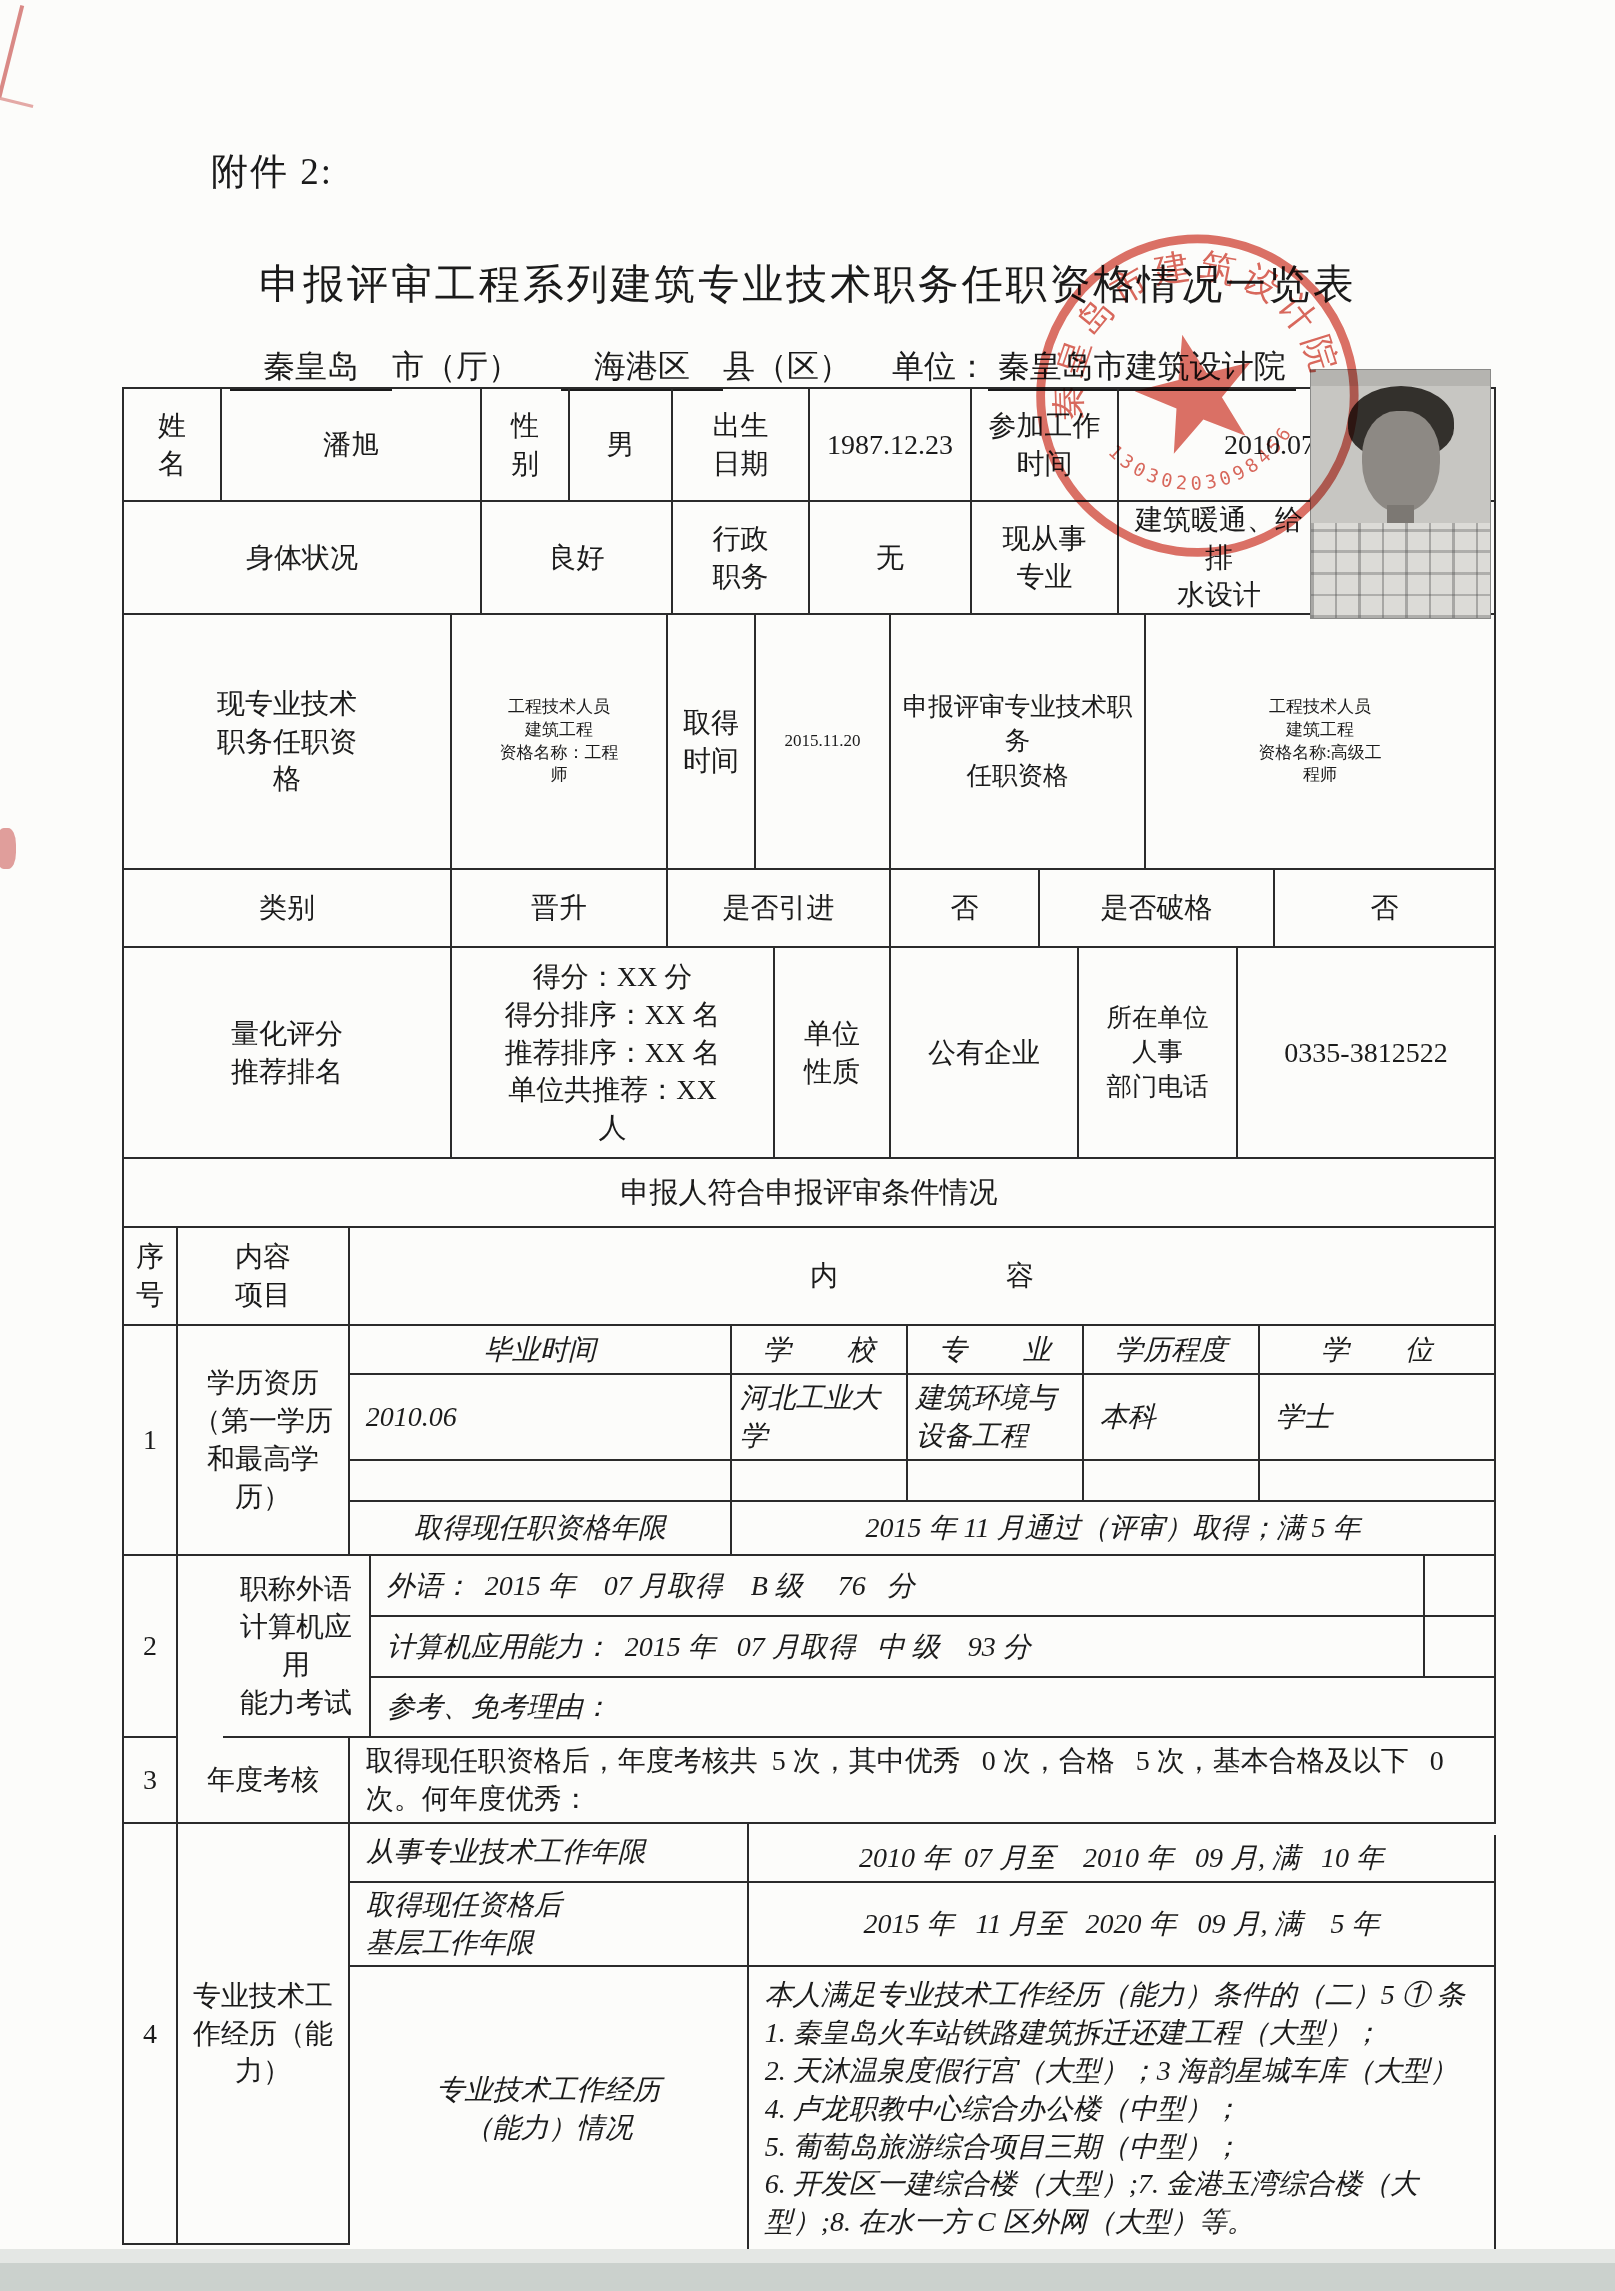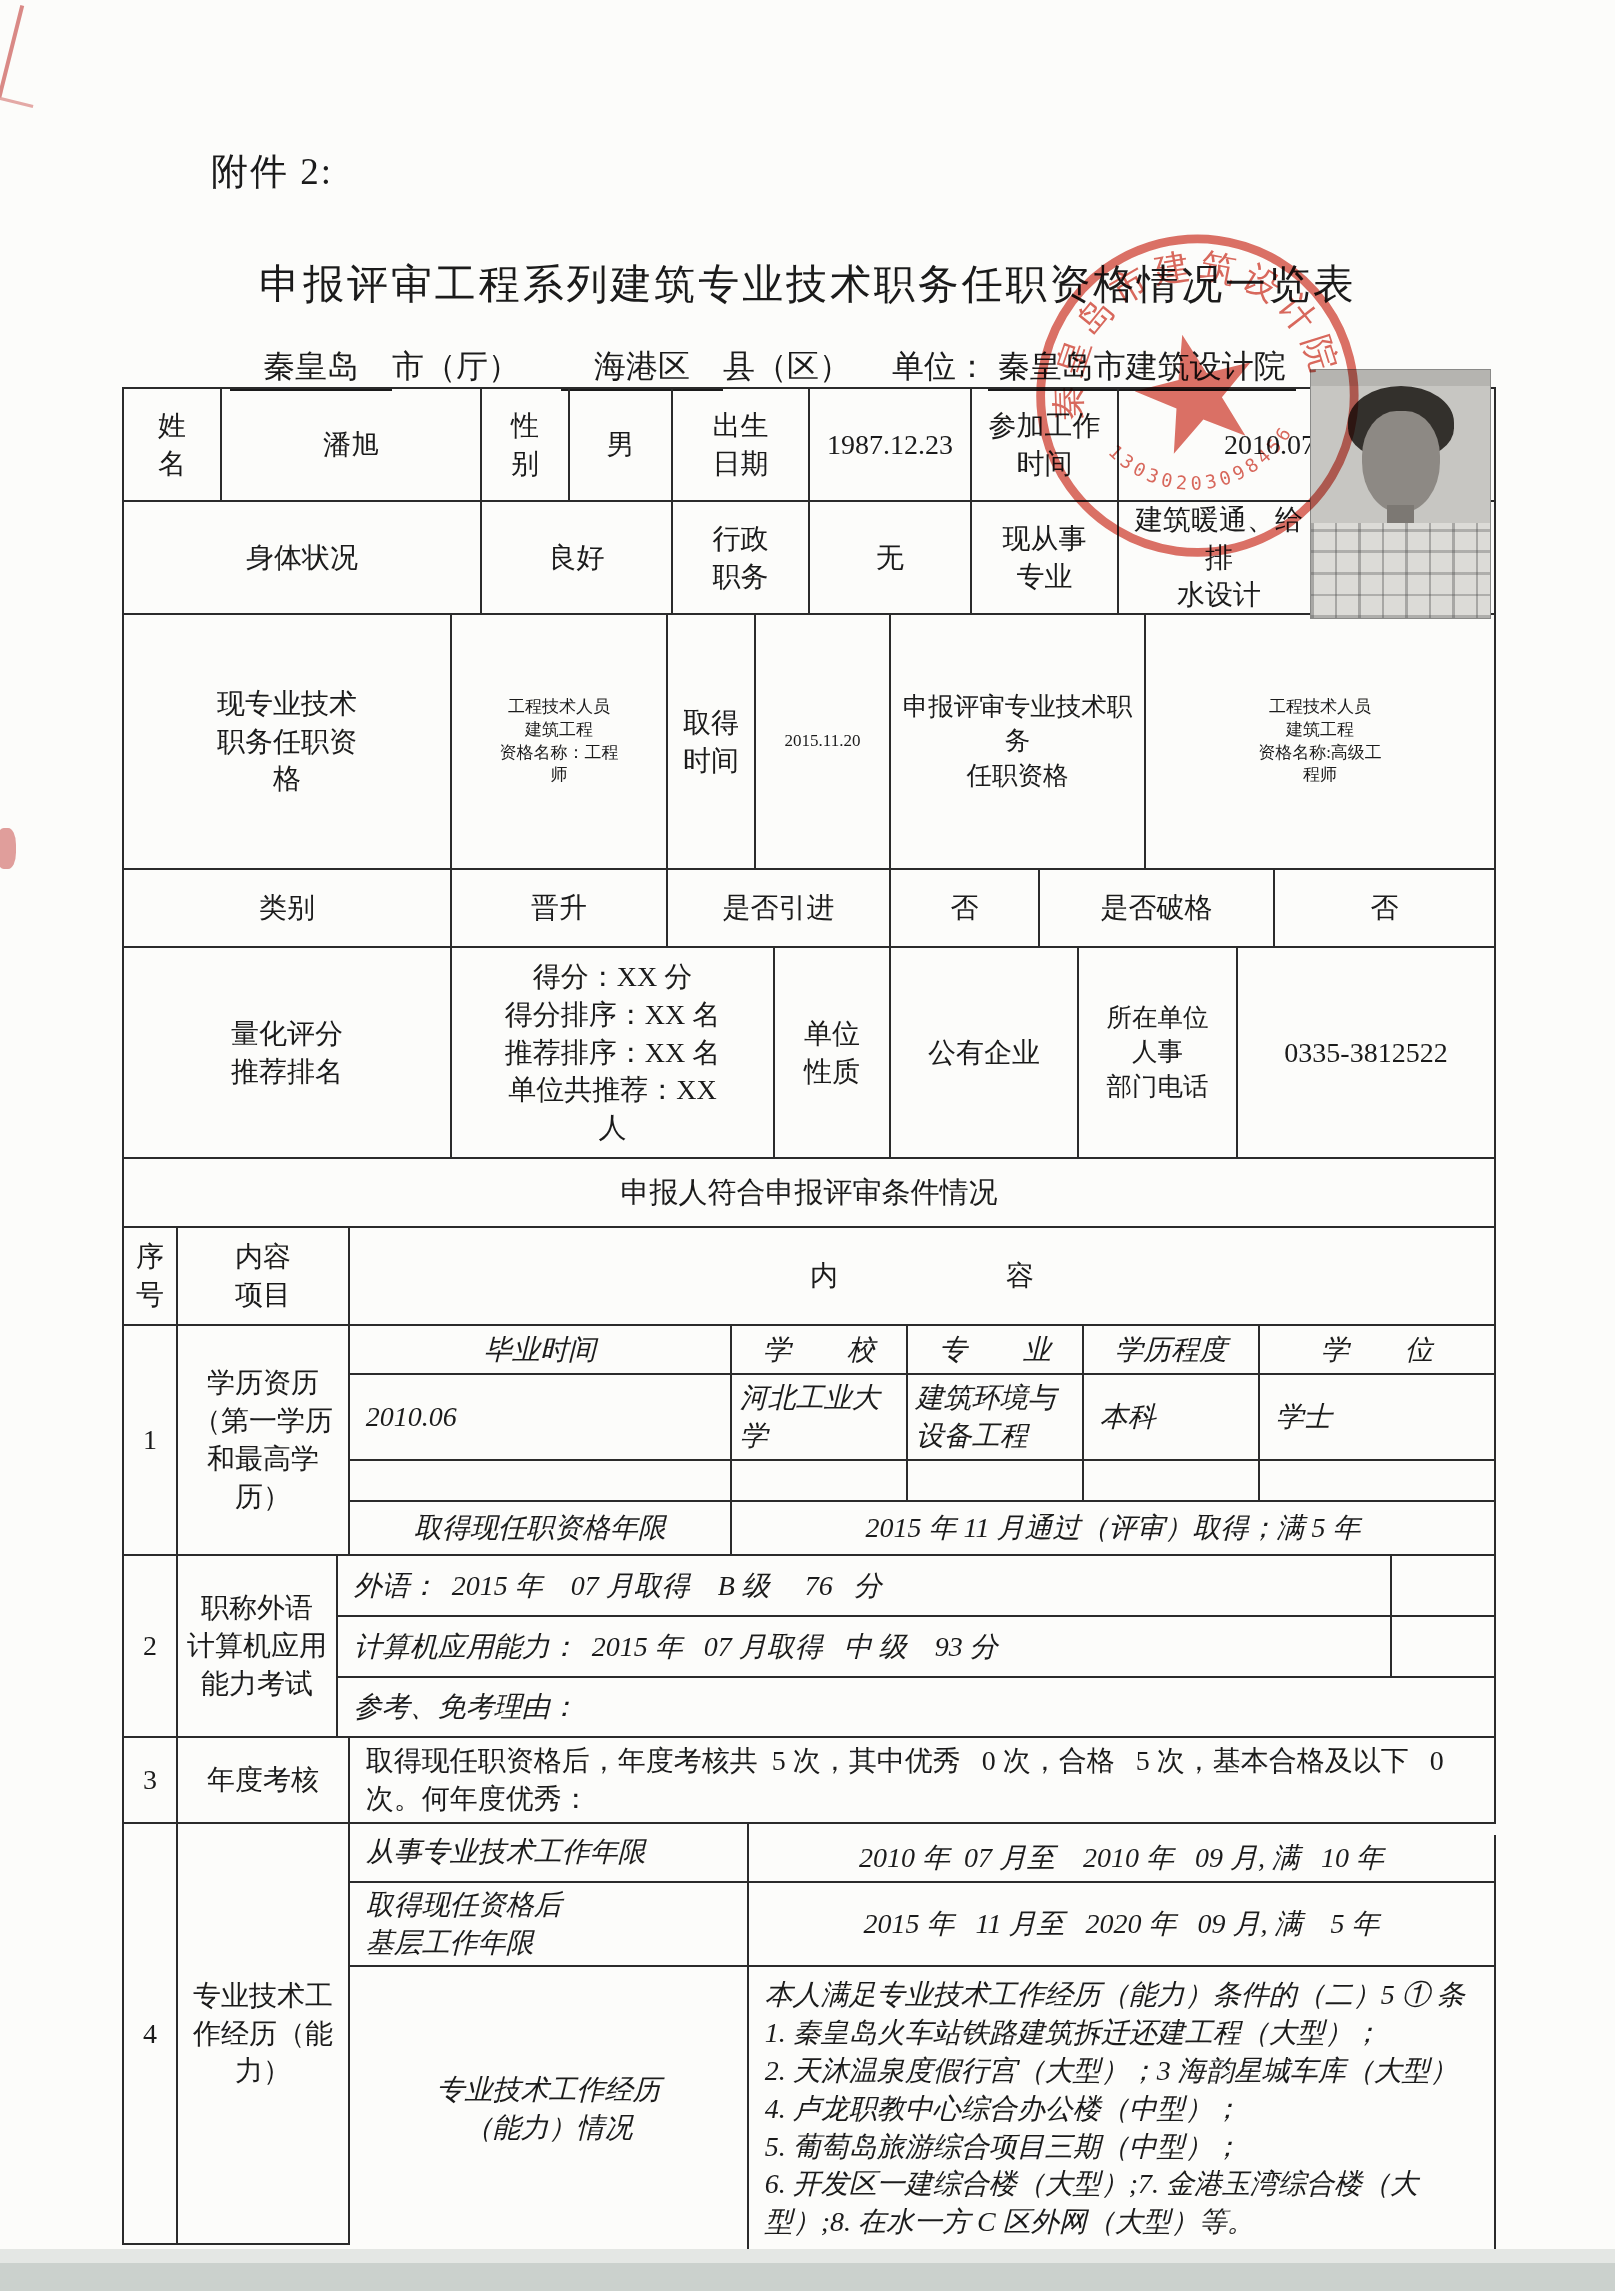--- a/index.html
+++ b/index.html
@@ -191,21 +191,21 @@
         </div>
         <div class="sr" style="flex:1;">
           <div class="c" style="width:382px;">取得现任职资格年限</div>
           <div class="c" style="flex:1;">2015 年 11 月通过（评审）取得；满 5 年</div>
         </div>
       </div>
     </div>
 
     <div class="r" style="height:182px;">
       <div class="c" style="width:54px;padding:3.9px 2px;">2</div>
-      <div class="c" style="width:160px;padding:3.9px 3.9px;">职称外语
+      <div class="c" style="width:148px;padding:3.9px 3.9px;margin-left:45px;">职称外语
 计算机应用
 能力考试</div>
       <div class="col">
         <div class="sr" style="height:61px;">
           <div class="c left" style="width:1054px;">外语：  2015 年    07 月取得    B 级     76   分</div>
           <div class="c" style="flex:1;"></div>
         </div>
         <div class="sr" style="height:61px;">
           <div class="c left" style="width:1054px;">计算机应用能力：  2015 年   07 月取得   中 级    93 分</div>
           <div class="c" style="flex:1;"></div>

